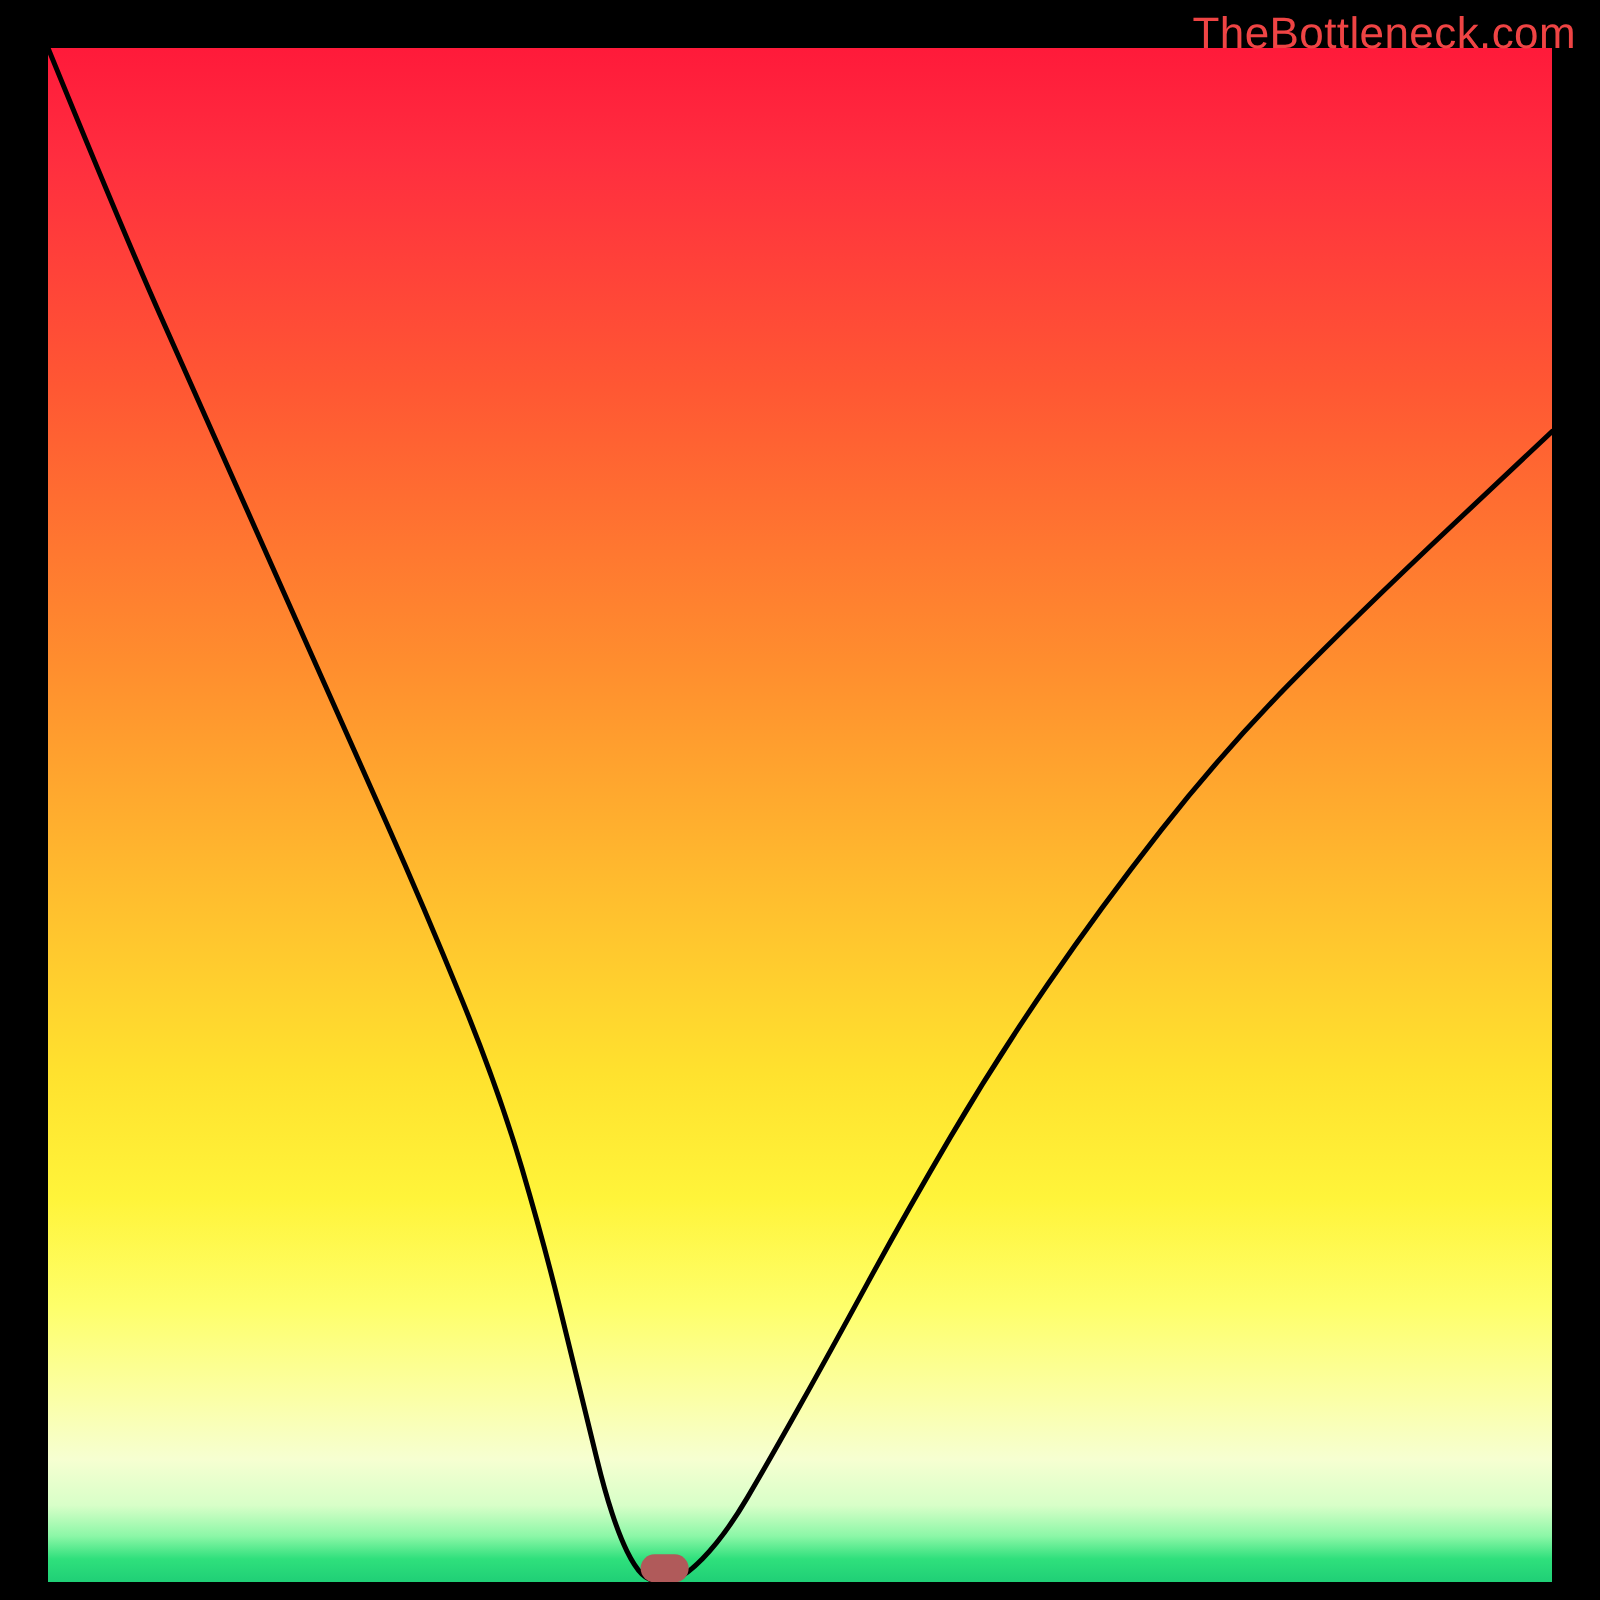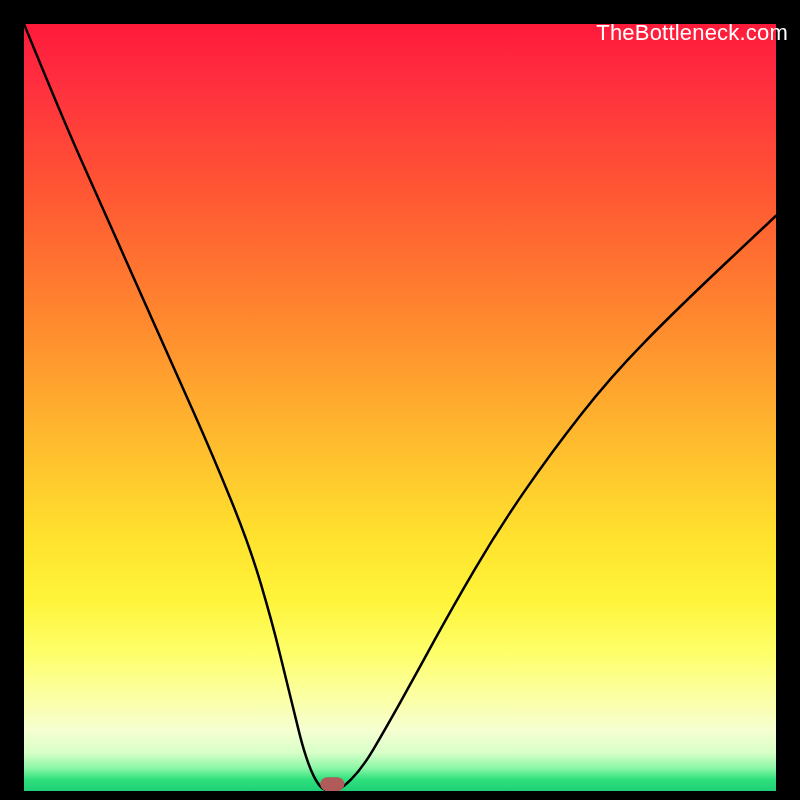--- a/index.html
+++ b/index.html
@@ -41,23 +41,23 @@
       #2fe07c 98.5%,
       #1fcf76 100%);
   }
   svg.curve, svg.marker {
     position: absolute;
     left: 0;
     top: 0;
   }
   .watermark {
     position: absolute;
-    top: 20px;
+    top: 4px;
     right: 12px;
-    color: #ffffff;
+    color: #ef4444;
     font-size: 22px;
     font-weight: 500;
     letter-spacing: 0.2px;
     user-select: none;
   }
 </style>
 </head>
 <body>
 
 <div class="frame">

